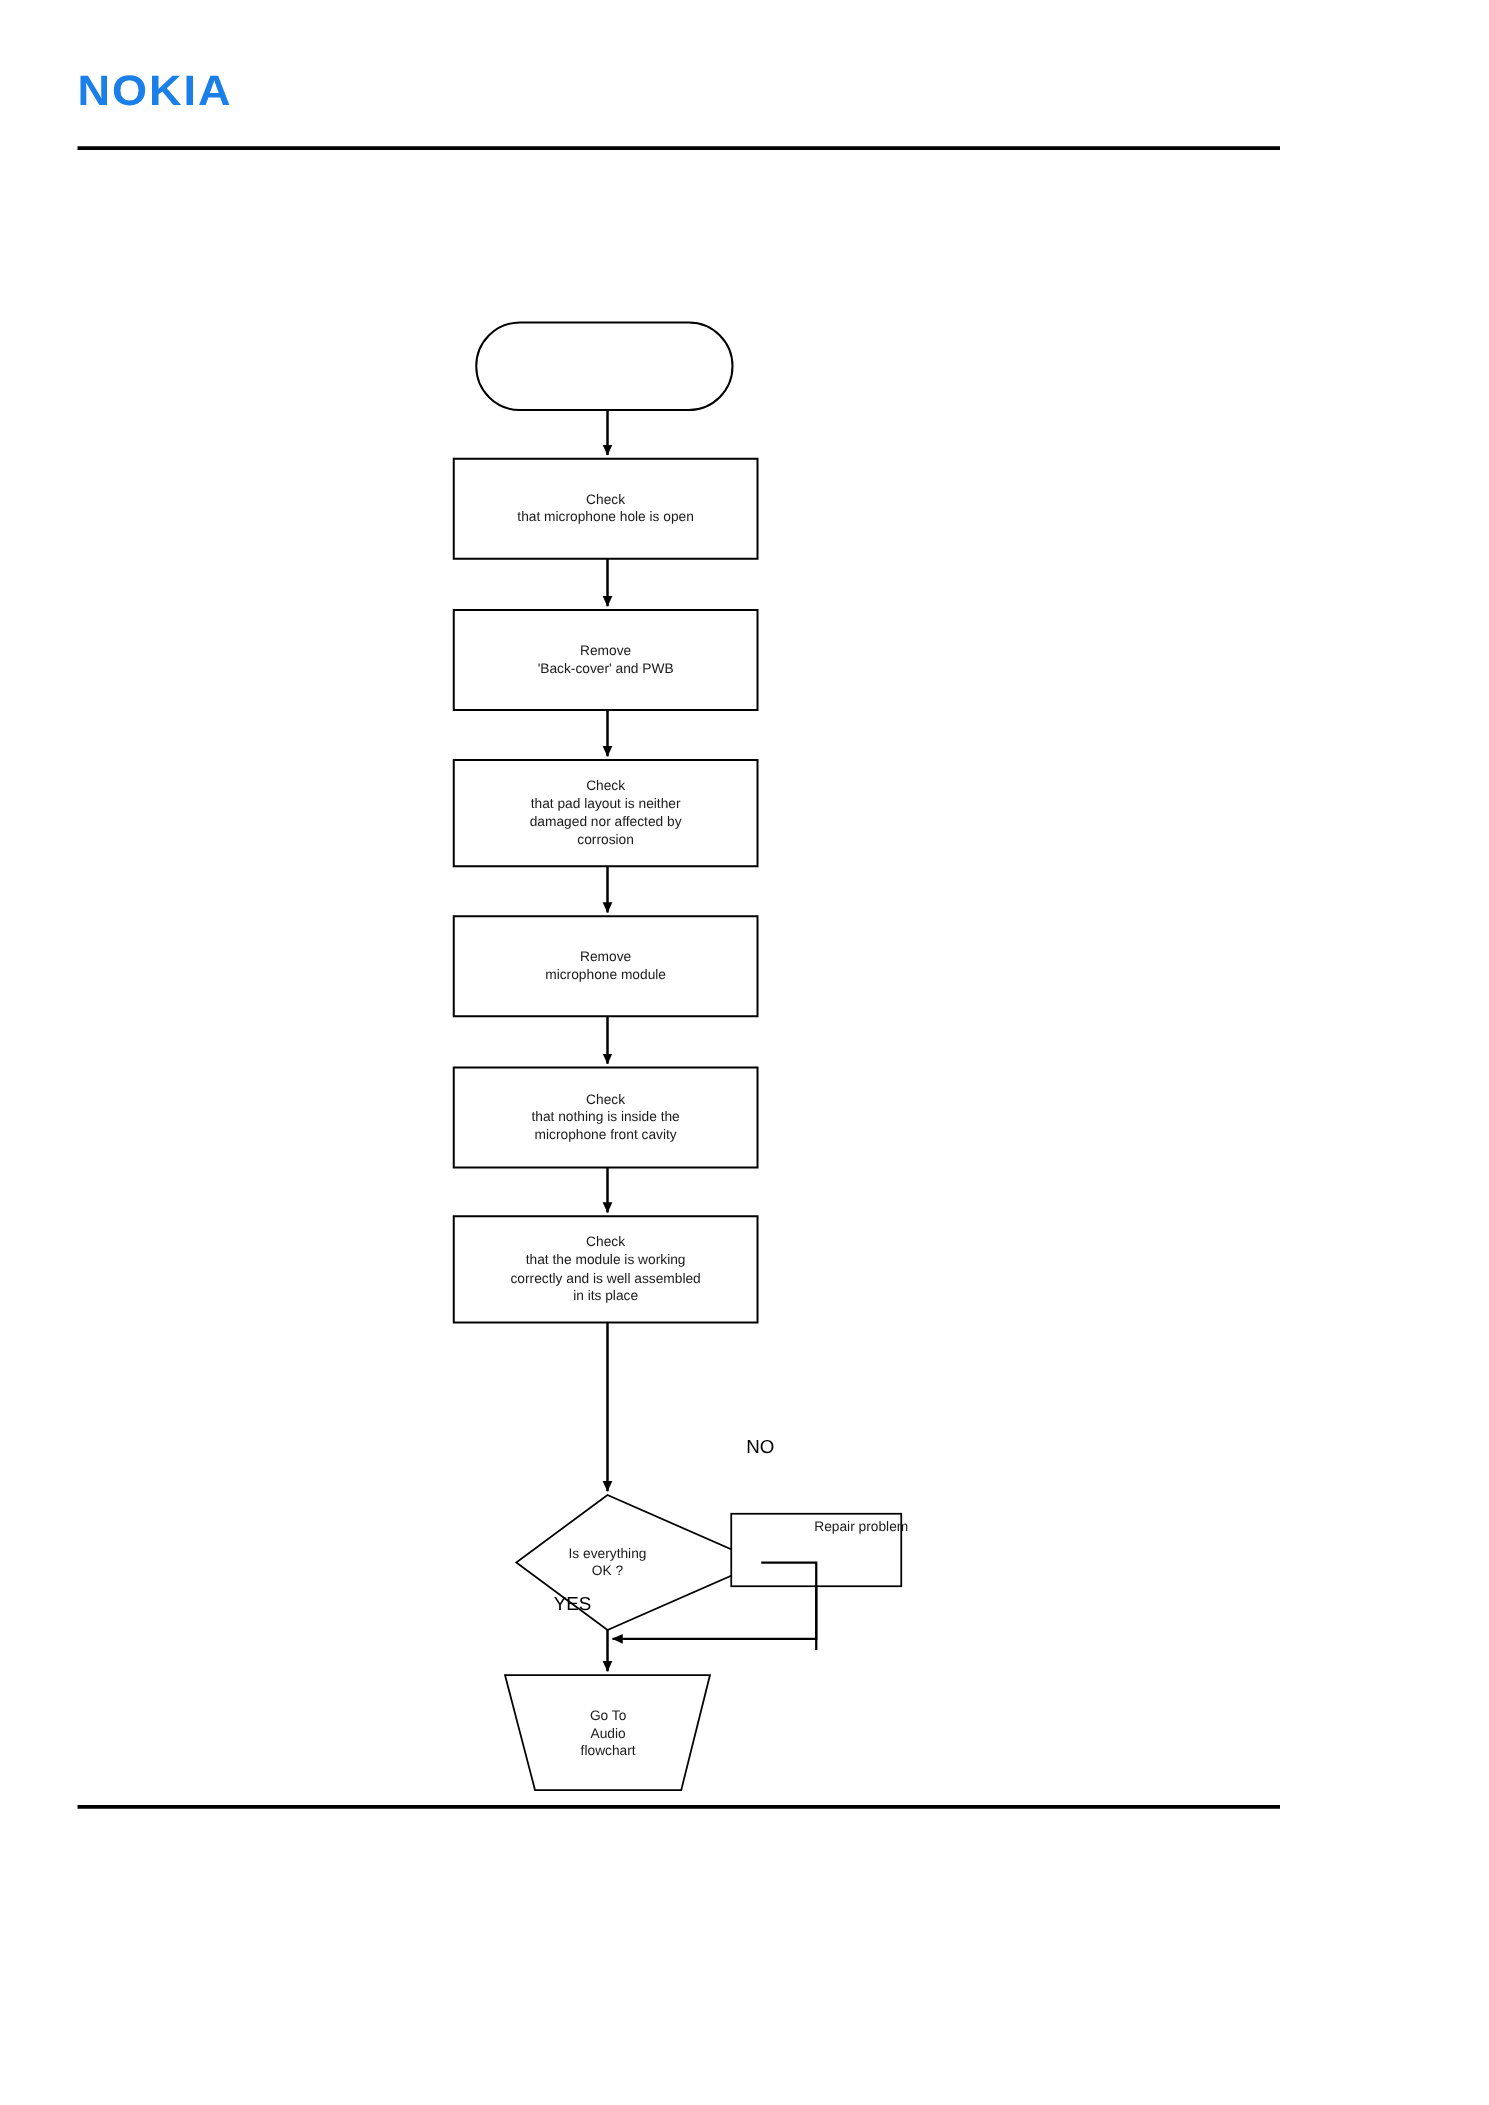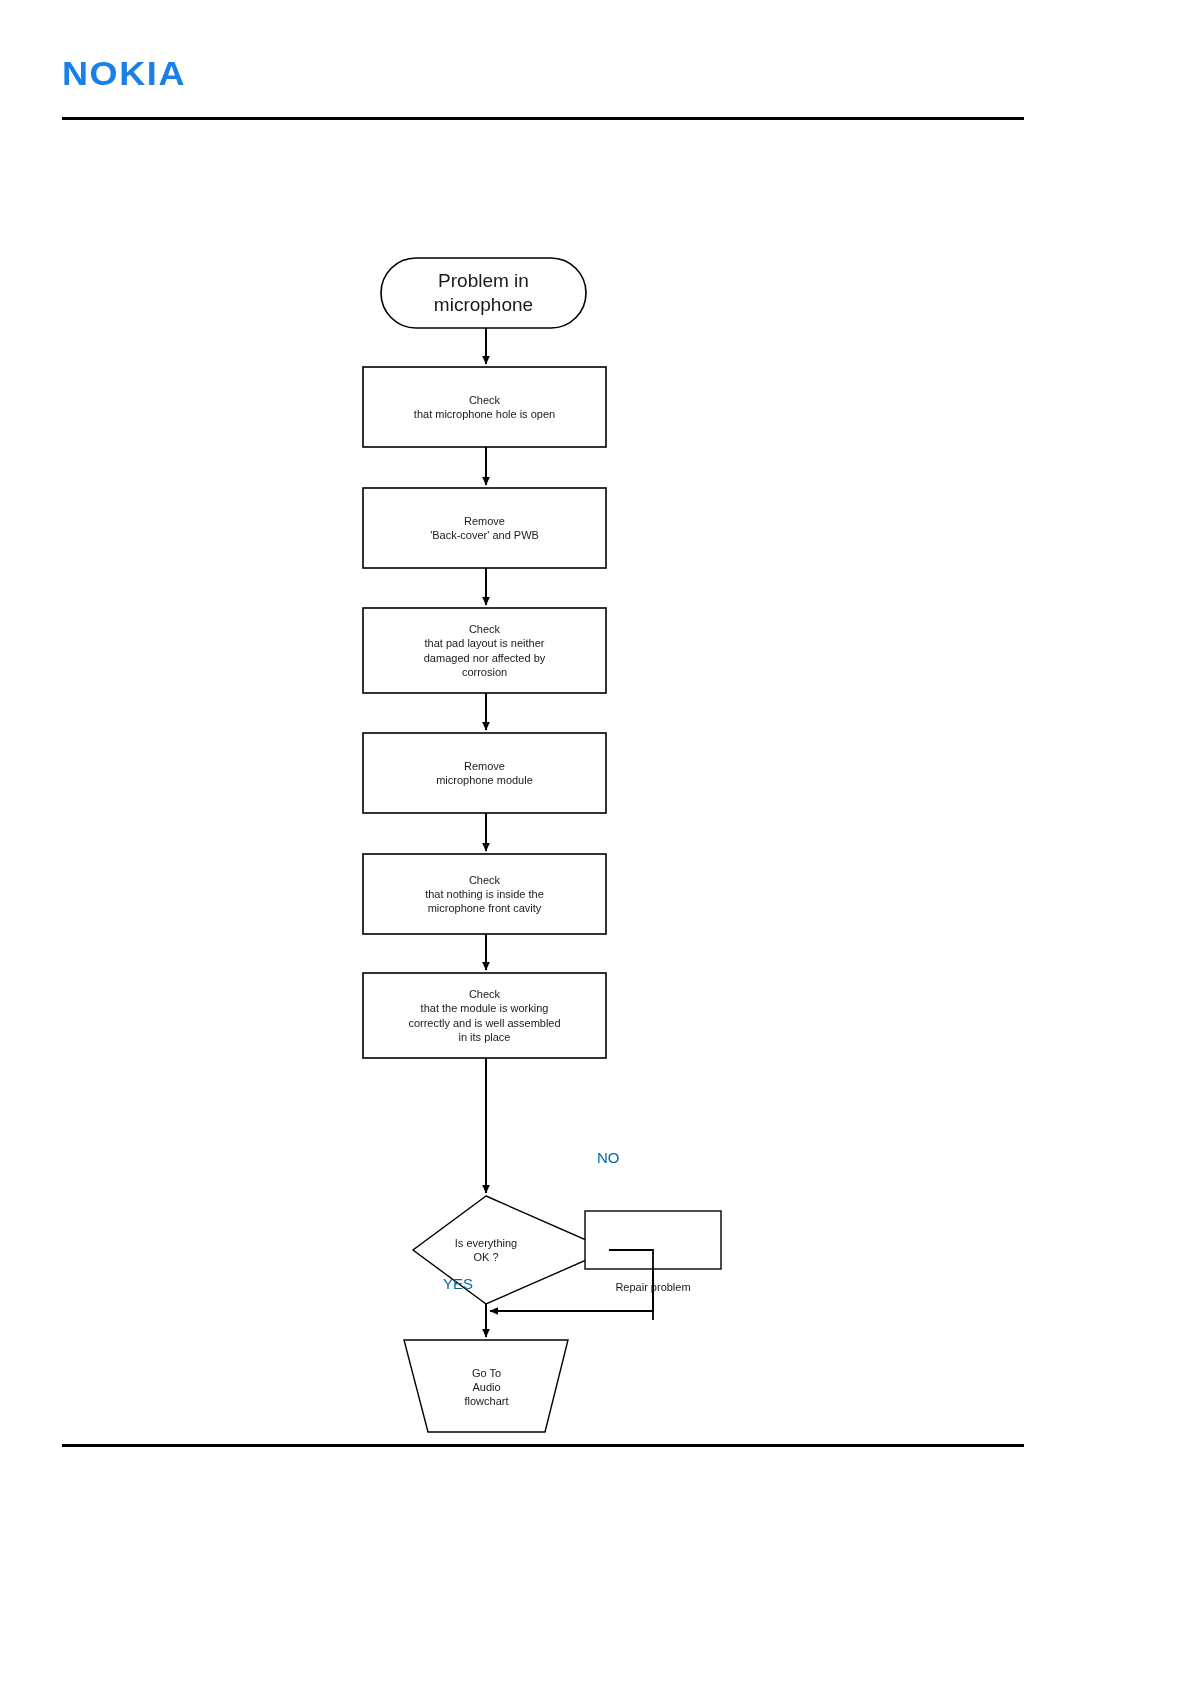--- a/index.html
+++ b/index.html
@@ -84,21 +84,21 @@
     pointer-events: none;
   }
   .node-text.start-text {
     font-size: 19px;
     line-height: 1.25;
   }
   .edge-label {
     position: absolute;
     font-family: "Liberation Sans", sans-serif;
     font-size: 15px;
-    color: #0369a1;
+    color: #000000;
     pointer-events: none;
   }
 </style>
 </head>
 <body>
 
 <div id="page-header">
   <div id="nokia-logo">NOKIA</div>
   <div id="header-rule"></div>
 </div>
@@ -148,22 +148,20 @@
 
     <line x1="486" y1="1058" x2="486" y2="1193" stroke="#000000" stroke-width="2" marker-end="url(#arrowhead)"></line>
 
     <line x1="486" y1="1304" x2="486" y2="1337" stroke="#000000" stroke-width="2" marker-end="url(#arrowhead)"></line>
 
     <path d="M609,1250 L653,1250 L653,1320" fill="none" stroke="#000000" stroke-width="1.8"></path>
 
     <path d="M653,1269 L653,1311 L490,1311" fill="none" stroke="#000000" stroke-width="1.8" marker-end="url(#arrowhead)"></path>
   </svg>
 
-  <div class="node-text start-text" style="left:381px; top:258px; width:205px; height:70px;">Problem in
-microphone</div>
 
   <div class="node-text" style="left:363px; top:367px; width:243px; height:80px;">Check
 that microphone hole is open</div>
 
   <div class="node-text" style="left:363px; top:488px; width:243px; height:80px;">Remove
 'Back-cover' and PWB</div>
 
   <div class="node-text" style="left:363px; top:608px; width:243px; height:85px;">Check
 that pad layout is neither
 damaged nor affected by
@@ -177,21 +175,21 @@
 microphone front cavity</div>
 
   <div class="node-text" style="left:361px; top:973px; width:247px; height:85px;">Check
 that the module is working
 correctly and is well assembled
 in its place</div>
 
   <div class="node-text" style="left:413px; top:1222px; width:146px; height:56px;">Is everything
 OK ?</div>
 
-  <div class="node-text" style="left:585px; top:1258px; width:136px; height:58px;">Repair problem</div>
+  <div class="node-text" style="left:585px; top:1193px; width:136px; height:58px;padding-left:36px;">Repair problem</div>
 
   <div class="node-text" style="left:428px; top:1348px; width:117px; height:78px;">Go To
 Audio
 flowchart</div>
 
   <div class="edge-label" style="left:597px; top:1149px;">NO</div>
 
   <div class="edge-label" style="left:443px; top:1247px;margin-top:28px;">YES</div>
 
 </div>

